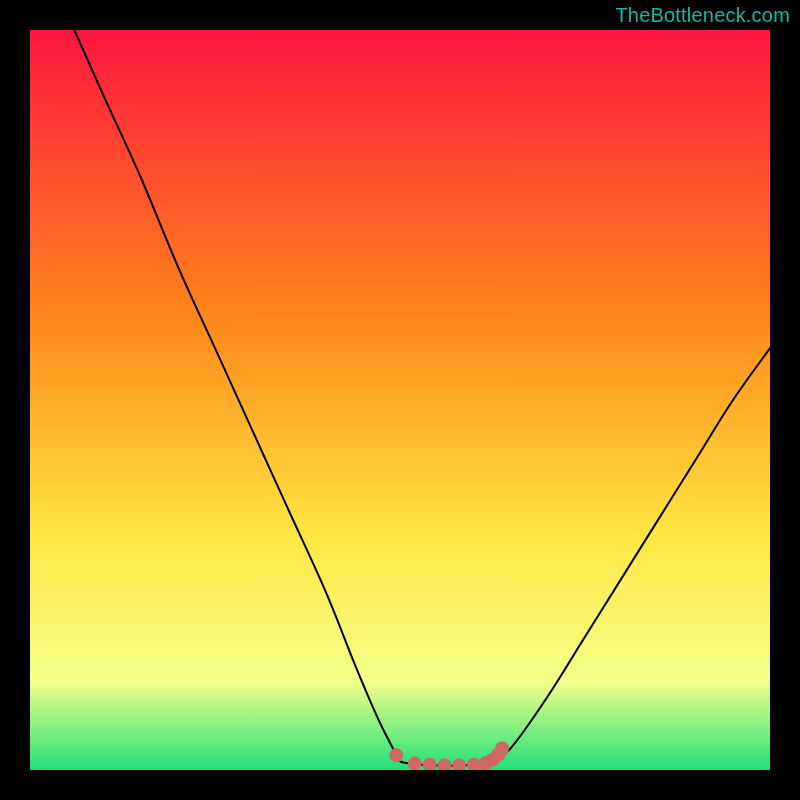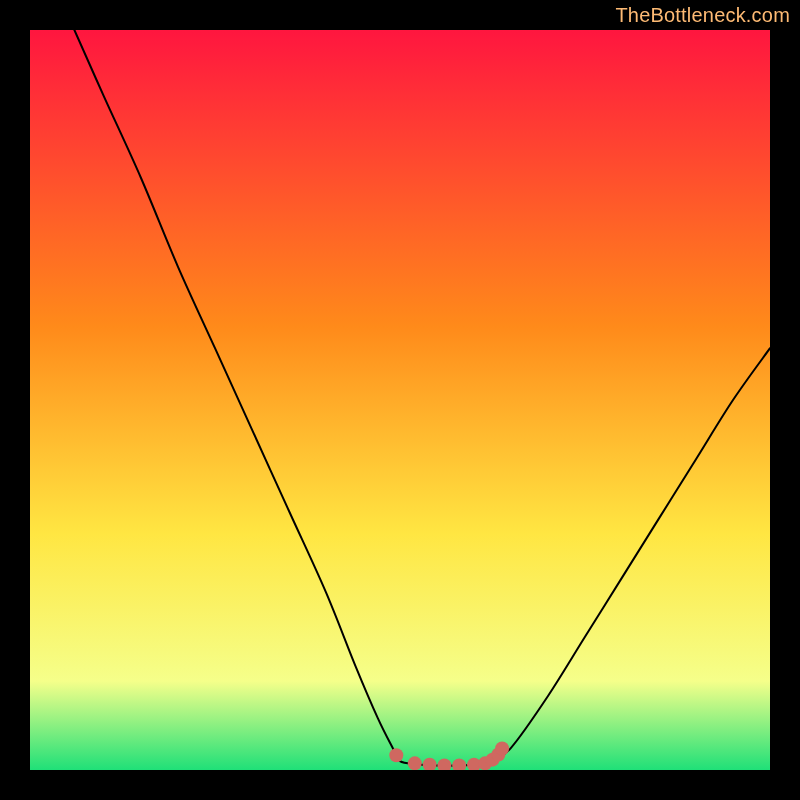--- a/index.html
+++ b/index.html
@@ -16,21 +16,21 @@
     left: 0;
     top: 0;
     width: 800px;
     height: 800px;
     background: #000;
   }
   .watermark {
     position: absolute;
     top: 4px;
     right: 10px;
-    color: #fdba74;
+    color: #14b8a6;
     font-size: 20px;
     font-weight: 500;
     letter-spacing: 0.2px;
     user-select: none;
   }
   .plot {
     position: absolute;
     left: 30px;
     top: 30px;
     width: 740px;

